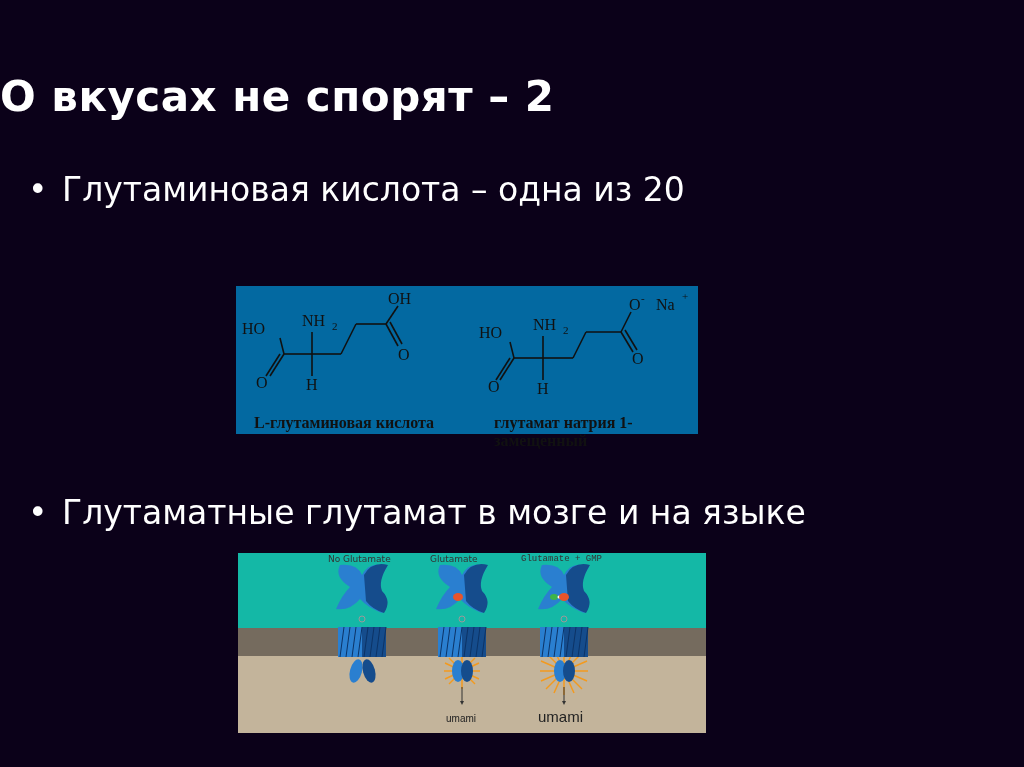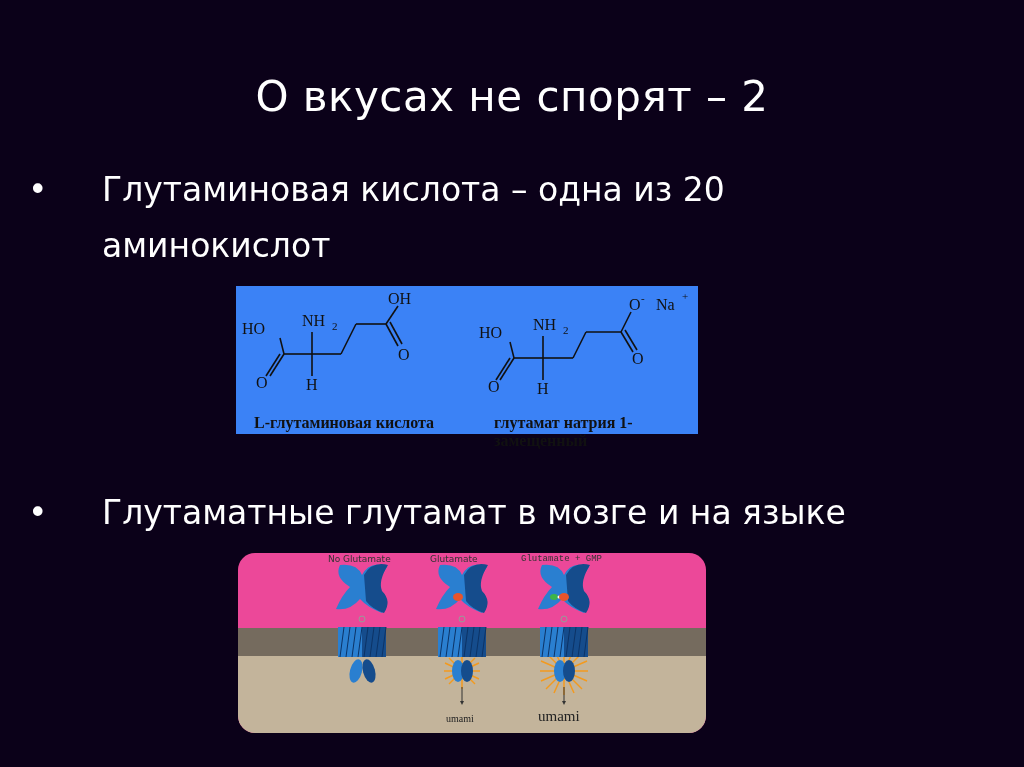--- a/index.html
+++ b/index.html
@@ -1,44 +1,43 @@
 <!DOCTYPE html>
 <html><head>
 <meta charset="utf-8">
 <style>
   html,body{margin:0;padding:0;}
   body{width:1024px;height:767px;background:#0b0119;position:relative;overflow:hidden;font-family:"Liberation Sans",sans-serif;color:#fff;}
-  .title{position:absolute;left:0;width:1024px;top:72px;text-align:center;font-size:42px;font-family:"DejaVu Sans",sans-serif;font-weight:normal;letter-spacing:0.5px;}
+  .title{position:absolute;left:0;width:1024px;top:72px;font-size:42px;font-family:"DejaVu Sans",sans-serif;font-weight:bold;letter-spacing:0.5px;}
   .bullet{position:absolute;left:28px;font-size:33px;font-family:"DejaVu Sans",sans-serif;line-height:56px;}
   .bullet .dot{position:absolute;left:0;top:0;}
-  .bullet .txt{position:absolute;left:34px;top:0;white-space:nowrap;margin-left:40px;}
+  .bullet .txt{position:absolute;left:34px;top:0;white-space:nowrap;}
   .b1{top:162px;}
   .b2{top:485px;}
-  .chem{position:absolute;left:236px;top:286px;width:462px;height:148px;background:#3b82f6;}
+  .chem{position:absolute;left:236px;top:286px;width:462px;height:148px;background:#0369a1;}
   .chem svg{position:absolute;left:0;top:0;}
   .chem text{font-family:"Liberation Serif",serif;fill:#111;}
   .cap{position:absolute;top:128px;font-size:16px;font-family:"Liberation Serif",serif;color:#111;font-weight:bold;}
-  .fig{position:absolute;left:238px;top:553px;width:468px;height:180px;background:#ec4899;overflow:hidden;border-radius:17px;}
+  .fig{position:absolute;left:238px;top:553px;width:468px;height:180px;background:#14b8a6;overflow:hidden;}
   .fig .mem{position:absolute;left:0;top:75px;width:468px;height:28px;background:#756b5e;}
   .fig .cyto{position:absolute;left:0;top:103px;width:468px;height:77px;background:#c3b49b;}
   .fig svg{position:absolute;left:0;top:0;}
   .flabel{position:absolute;top:1px;font-size:9px;color:#333;font-family:"DejaVu Sans",sans-serif;white-space:nowrap;}
-  .umami{position:absolute;color:#222;font-family:Liberation Serif, serif;}
+  .umami{position:absolute;color:#222;font-family:Liberation Sans, sans-serif;}
 </style>
 </head>
 <body>
 
 <div>
   <div class="title">О вкусах не спорят – 2</div>
 
   <div class="bullet b1">
     <span class="dot">•</span>
     <span class="txt">
       <span>Глутаминовая кислота – одна из 20</span><br>
-      <span>аминокислот</span>
     </span>
   </div>
 
   <div class="chem">
     <svg width="462" height="148" viewBox="0 0 462 148">
       <g stroke="#111" stroke-width="1.6" fill="none">
 
         <line x1="48" y1="68" x2="76" y2="68"></line>
         <line x1="44" y1="52" x2="48" y2="68"></line>
         <line x1="48" y1="68" x2="34" y2="90"></line>

